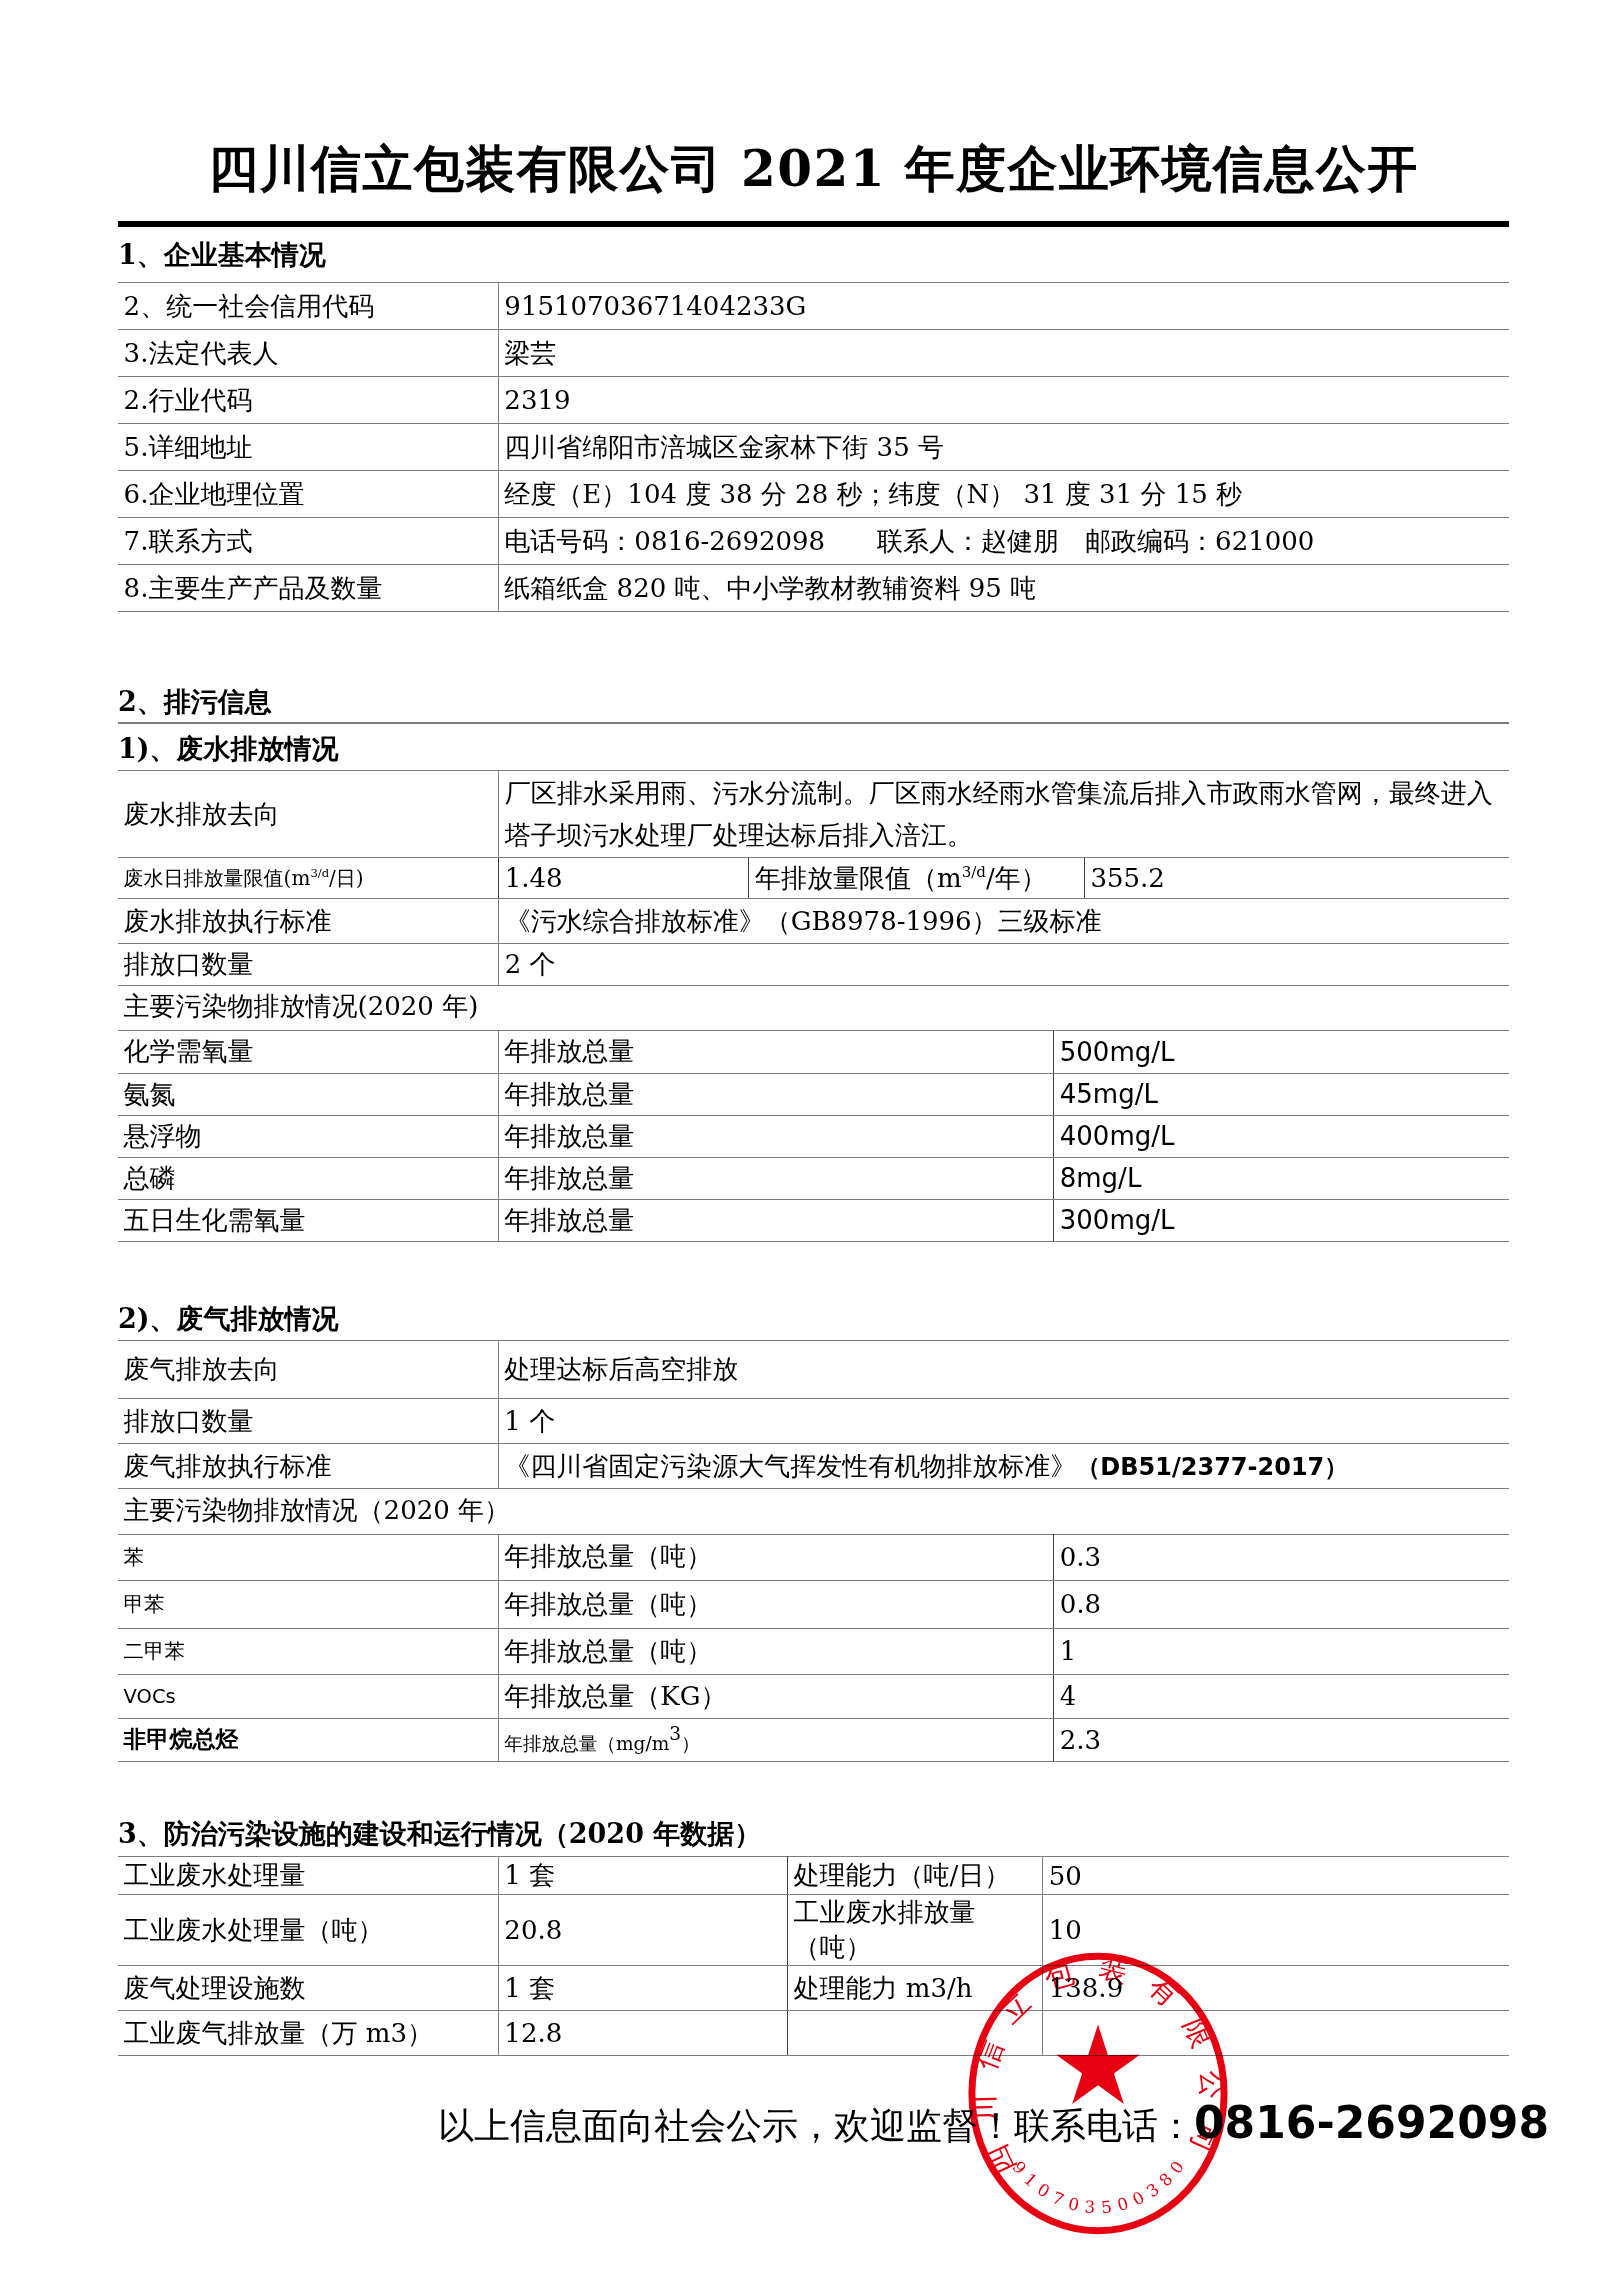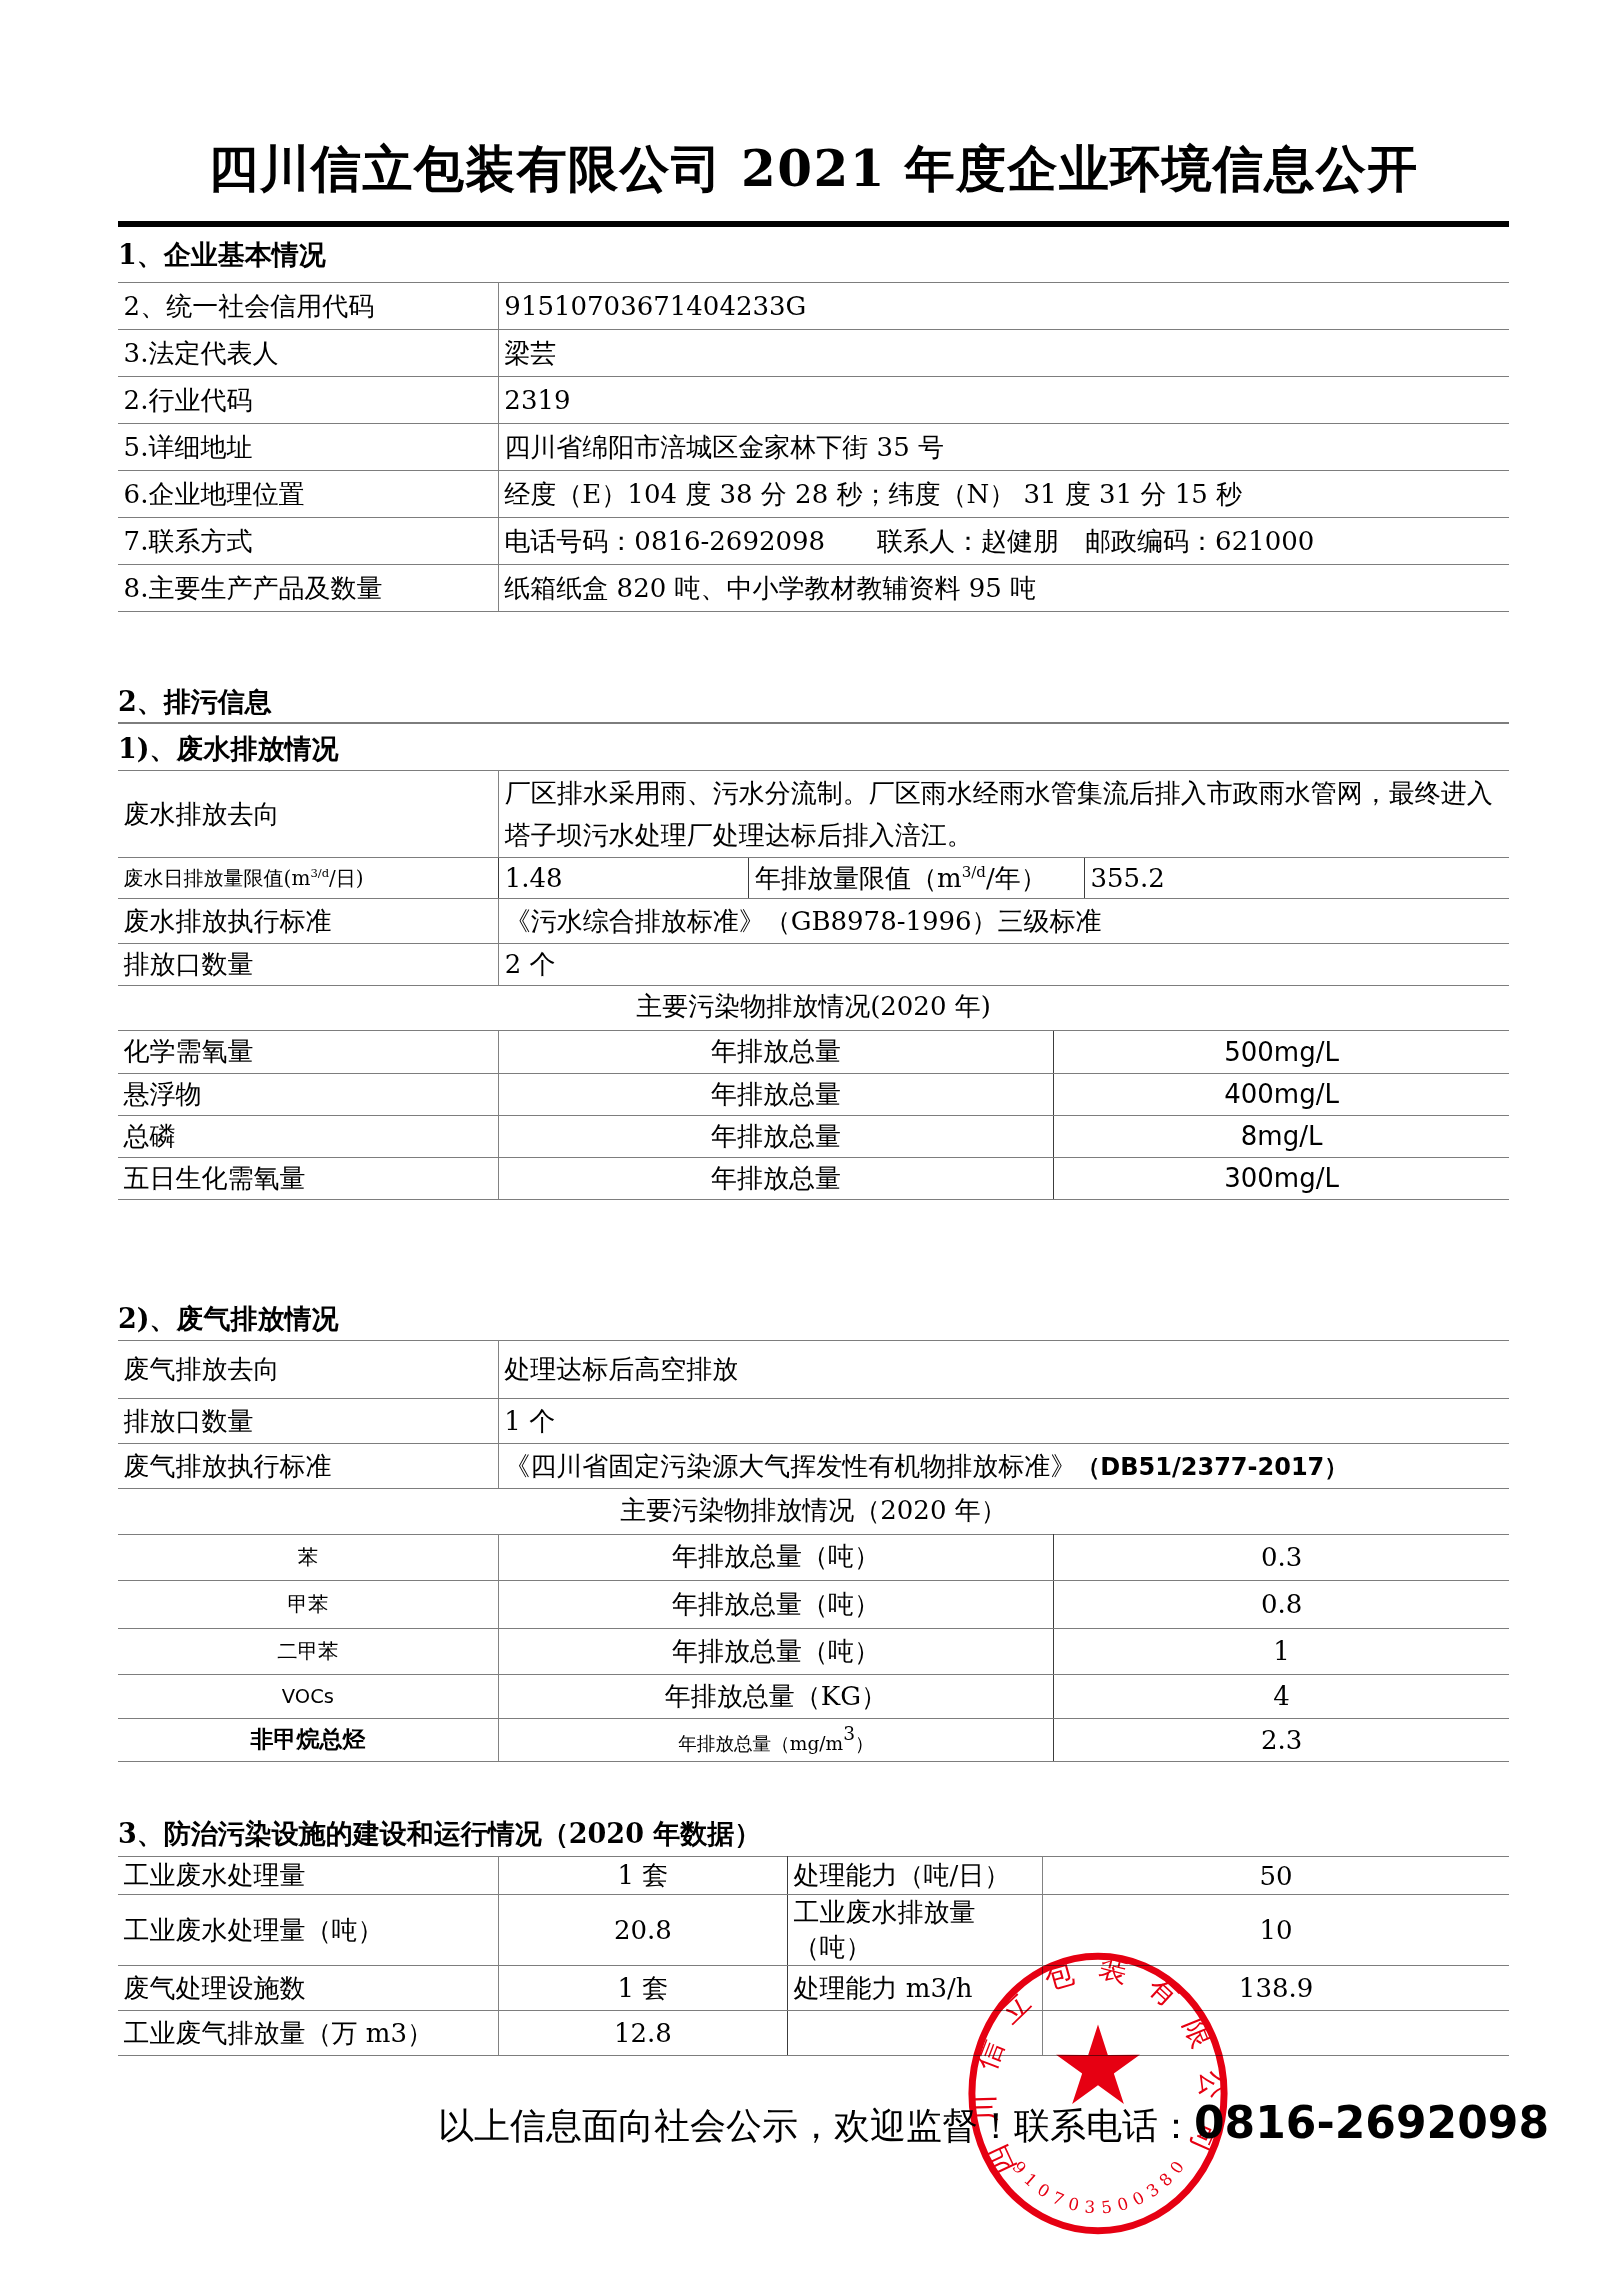--- a/index.html
+++ b/index.html
@@ -21,21 +21,21 @@
     position:absolute; left:118px; border-collapse:collapse; table-layout:fixed;
     font-size:26px; border-spacing:0;
   }
   table.doc td {
     padding:0 5.6px; vertical-align:middle;
     border-bottom:1.9px solid #7d7d7d; overflow:hidden;
   }
   table.topline { border-top:1.9px solid #7d7d7d; }
   td.sep  { border-left:1.4px solid #828282; }
   td.sepd { border-left:1.9px solid #3c3c3c; }
-  .ctr { text-align:center; }
+  .ctr { }
   .sans { font-family:"DejaVu Sans","Liberation Sans",sans-serif; }
   .b { font-weight:bold; }
   sup { font-size:0.58em; }
   .lab { padding-left:3.7px; }
   .wrap2 { line-height:1.62; padding-top:6.5px; padding-bottom:6.5px; }
   .small-name { font-size:20.4px; }
   .vocs-name  { font-size:19.5px; }
   .mid-name   { font-size:23px;font-weight:bold; }
   .unit-small { font-size:18.6px; }
   .limit-lab  { font-size:20px; }
@@ -134,20 +134,25 @@
   <colgroup>
       <col style="width:380px">
       <col style="width:555px">
       <col style="width:455px">
     </colgroup>
   <tbody>
       <tr style="height:42px">
     <td class="lab">化学需氧量</td>
     <td class="sep ctr">年排放总量</td>
     <td class="sepd ctr sans">500mg/L</td>
+      </tr>
+  <tr style="height:42px">
+    <td class="lab">氨氮</td>
+    <td class="sep ctr">年排放总量</td>
+    <td class="sepd ctr sans">45mg/L</td>
       </tr>
   <tr style="height:42px">
     <td class="lab">悬浮物</td>
     <td class="sep ctr">年排放总量</td>
     <td class="sepd ctr sans">400mg/L</td>
       </tr>
   <tr style="height:42px">
     <td class="lab">总磷</td>
     <td class="sep ctr">年排放总量</td>
     <td class="sepd ctr sans">8mg/L</td>

